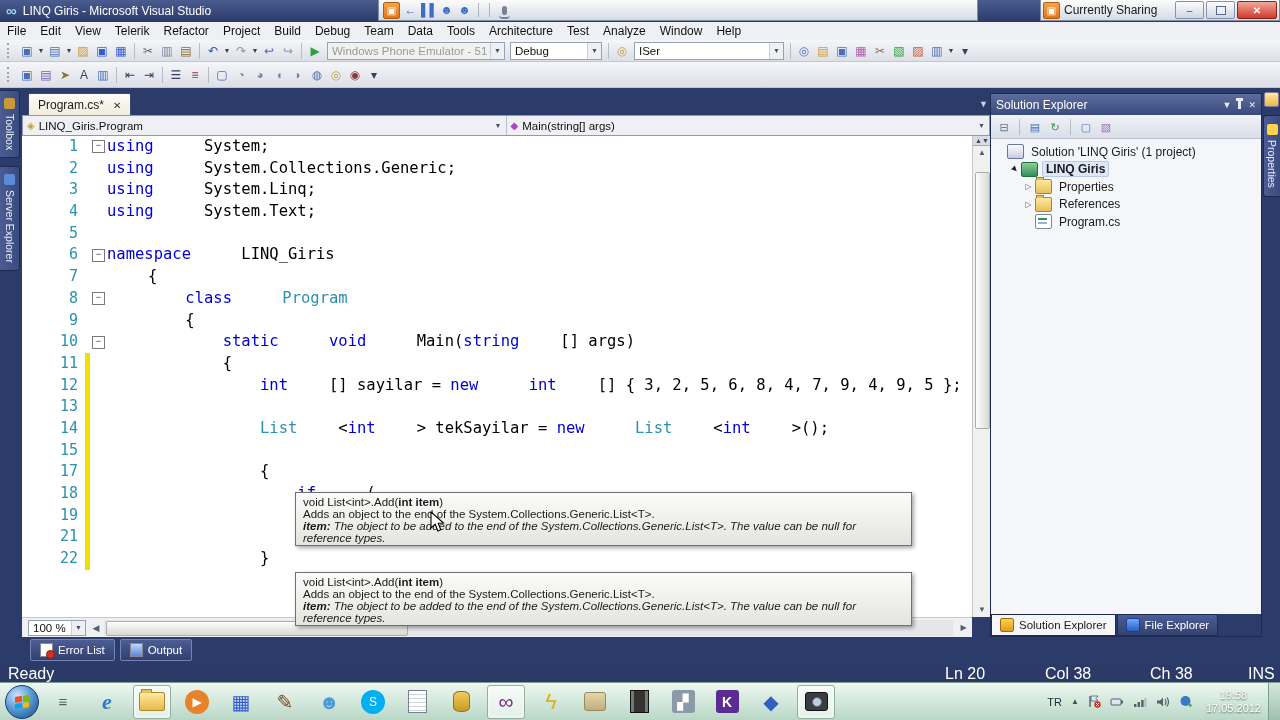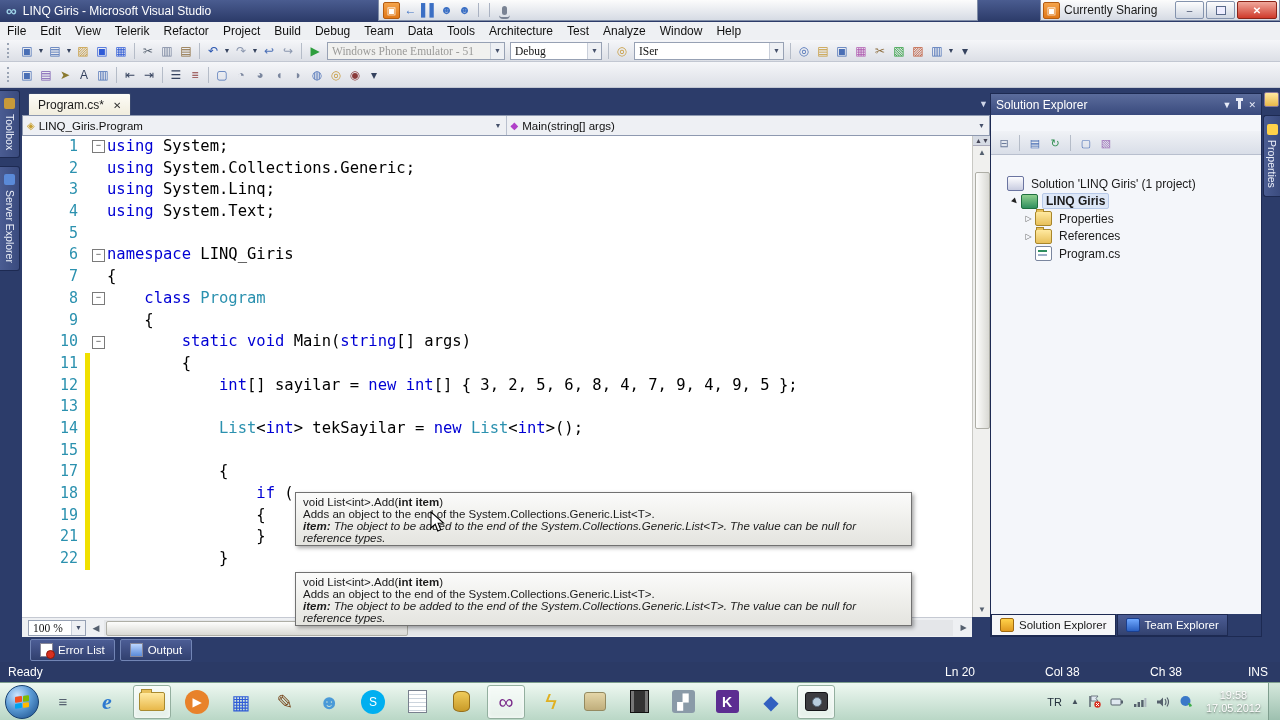--- a/index.html
+++ b/index.html
@@ -46,21 +46,21 @@
     border-bottom:1px solid #c2c7d2;display:flex;align-items:center;padding-left:4px;
     box-sizing:border-box;gap:1px;}
   #toolbar1{top:40px;height:22px;}
   #toolbar2{top:62px;height:26px;}
   .grip{width:5px;height:15px;border-left:2px dotted #9aa4b4;margin:0 3px;}
   .tsep{width:1px;height:16px;background:#b5bcc8;margin:0 3px;}
   .ticon{width:18px;height:18px;line-height:18px;text-align:center;font-size:12px;}
   .dd-arrow{width:8px;font-size:7px;color:#35425e;text-align:center;}
   .combo{height:18px;background:#fff;border:1px solid #97a1b4;font-size:11.5px;
     display:flex;align-items:center;padding-left:4px;box-sizing:border-box;color:#111;
-    margin:0 2px;white-space:nowrap;overflow:hidden;font-family:Liberation Serif, serif;}
+    margin:0 2px;white-space:nowrap;overflow:hidden;}
   .combo .carr{margin-left:auto;font-size:7px;color:#45506a;border-left:1px solid #c9cfda;
     padding:0 3px;align-self:stretch;display:flex;align-items:center;background:#eef0f4;}
   .combo.disabled{background:#f1f1ef;color:#9a9a98;}
 
   
   #left-strip{left:0;top:90px;width:21px;height:545px;}
   .vtab{writing-mode:vertical-rl;background:linear-gradient(90deg,#4a5c92,#3a4b7e);
     color:#e9edf7;font-size:10.5px;padding:7px 2px;border:1px solid #1d2a52;border-left:0;
     border-radius:0 3px 3px 0;margin-bottom:8px;display:flex;align-items:center;gap:5px;
     width:20px;box-sizing:border-box;}
@@ -86,21 +86,21 @@
     font-family:"DejaVu Sans Mono",monospace;}
   .cl{display:flex;height:21.7px;line-height:21.7px;white-space:pre;font-size:15.5px;}
   .ln{width:56px;text-align:right;padding-right:7px;color:#2b91af;flex:none;
       font-size:15px;}
   .chg{width:5px;flex:none;}
   .chg.on{background:#f0e000;}
   .fold{width:17px;flex:none;display:flex;align-items:center;justify-content:center;}
   .fbox{width:11px;height:11px;border:1px solid #7a7a7a;background:#fff;color:#333;
     font-size:9px;line-height:9px;text-align:center;font-family:"Liberation Sans",sans-serif;}
   .ct{flex:1;}
-  .s-k{color:#0000d4;} .s-t{color:#2b91af;} .s-p{color:#000;}
+  .s-k{color:#0000d4;} .s-t{color:#2b91af;} .s-p{color:#000;padding-left:41px;}
   .s-u{color:#000;border-bottom:2px solid #4a64d8;}
 
   
   #vscroll{left:950px;top:43px;width:18px;height:481px;background:#f0f0ee;
     border-left:1px solid #c9c9c4;box-sizing:border-box;}
   #vsplit{left:0;top:0;width:18px;height:9px;background:#d6dbe4;border-bottom:1px solid #aab;
     display:grid;place-items:center;font-size:7px;color:#445;}
   .sarr{left:0;width:18px;height:14px;display:grid;place-items:center;font-size:8px;color:#55606f;}
   #vthumb{left:2px;top:36px;width:13px;height:255px;background:linear-gradient(90deg,#fdfdfc,#d9d9d4);
     border:1px solid #aeaea6;border-radius:2px;}
@@ -121,21 +121,21 @@
     box-shadow:2px 2px 4px rgba(0,0,0,.35);box-sizing:border-box;
     padding:3px 7px;font-size:11.5px;color:#1a1a1a;
     display:flex;flex-direction:column;justify-content:space-between;}
   #itip1{top:399px;} #itip2{top:479px;}
   .itip .l1 b{font-weight:bold;}
   .itip .l3{font-style:italic;}
   .itip .l3 .pl{font-weight:bold;}
 
   
   #solution-explorer{left:990px;top:93px;width:272px;height:544px;background:#f4f6fa;
-    border:1px solid #1d2a52;box-sizing:border-box;display:flex;flex-direction:column;gap:16px;}
+    border:1px solid #1d2a52;box-sizing:border-box;display:flex;flex-direction:column;}
   #se-title{height:21px;background:linear-gradient(#5b6c9c,#394a7d);color:#fff;
     display:flex;align-items:center;padding:0 5px;font-size:12px;flex:none;}
   #se-title .tbtns{margin-left:auto;display:flex;gap:7px;align-items:center;font-size:9px;color:#e8ecf8;}
   .pinshape{width:3px;height:8px;background:#e8ecf8;position:relative;}
   .pinshape::before{content:"";position:absolute;top:-3px;left:-2px;width:7px;height:3px;background:#e8ecf8;}
   #se-toolbar{height:23px;background:linear-gradient(#f0f2f6,#d9dee8);
     border-bottom:1px solid #b8bfce;display:flex;align-items:center;gap:4px;
     padding:0 5px;flex:none;}
   .seicon{width:16px;height:16px;text-align:center;line-height:16px;font-size:11px;}
   #se-tree{flex:1;padding-top:4px;font-size:12px;overflow:hidden;}
@@ -177,21 +177,21 @@
   .obtn{height:20px;border:1px solid #7285b5;border-radius:2px;
     background:linear-gradient(#4c5d95,#31406f);color:#fff;font-size:11.5px;
     display:flex;align-items:center;gap:5px;padding:0 9px;}
   .oi{width:11px;height:12px;background:#fff;border:1px solid #889;position:relative;}
   .oi.err::after{content:"";position:absolute;right:-3px;bottom:-3px;width:7px;height:7px;
     border-radius:50%;background:#d83020;border:1px solid #901808;}
   .oi.out{background:linear-gradient(#bcd6ff,#5a8ad8);}
 
   
   #statusbar{left:0;top:662px;width:1280px;height:20px;
-    background:linear-gradient(#40528500,#0000) ,#2b3a66;color:#fff;font-size:12px;}
+    background:linear-gradient(#40528500,#0000) ,#2b3a66;color:#fff;font-size:16px;}
   #statusbar span{position:absolute;top:3px;}
   #st-ready{left:8px;}
   #st-ln{left:945px;} #st-col{left:1045px;} #st-ch{left:1150px;} #st-ins{left:1248px;}
 
   
   #taskbar{left:0;top:682px;width:1280px;height:38px;
     background:linear-gradient(#eef8f1,#b9d7c6);border-top:1px solid #7e9e8e;
     display:flex;align-items:center;box-sizing:border-box;}
   #orb{width:32px;height:32px;border-radius:50%;margin:0 6px 0 5px;flex:none;
     background:radial-gradient(circle at 35% 30%,#cfe6ff,#5b9bd5 45%,#1b4e8a 95%);
@@ -493,21 +493,21 @@
         <div class="tlabel">Program.cs</div>
       </div>
     </div>
   <div id="se-tabs">
       <div class="se-tab active">
         <div class="tico se"></div>
         <div>Solution Explorer</div>
       </div>
       <div class="se-tab inactive">
         <div class="tico te"></div>
-        <div>Team Explorer</div>
+        <div>File Explorer</div>
       </div>
     </div>
 </div>
 
 <div class="abs" id="right-strip">
   <div class="ricon"></div>
   <div class="vtab" id="props-vtab">
     <span class="vico" style="background: rgb(255, 210, 74);"></span>
     <span>Properties</span>
   </div>

